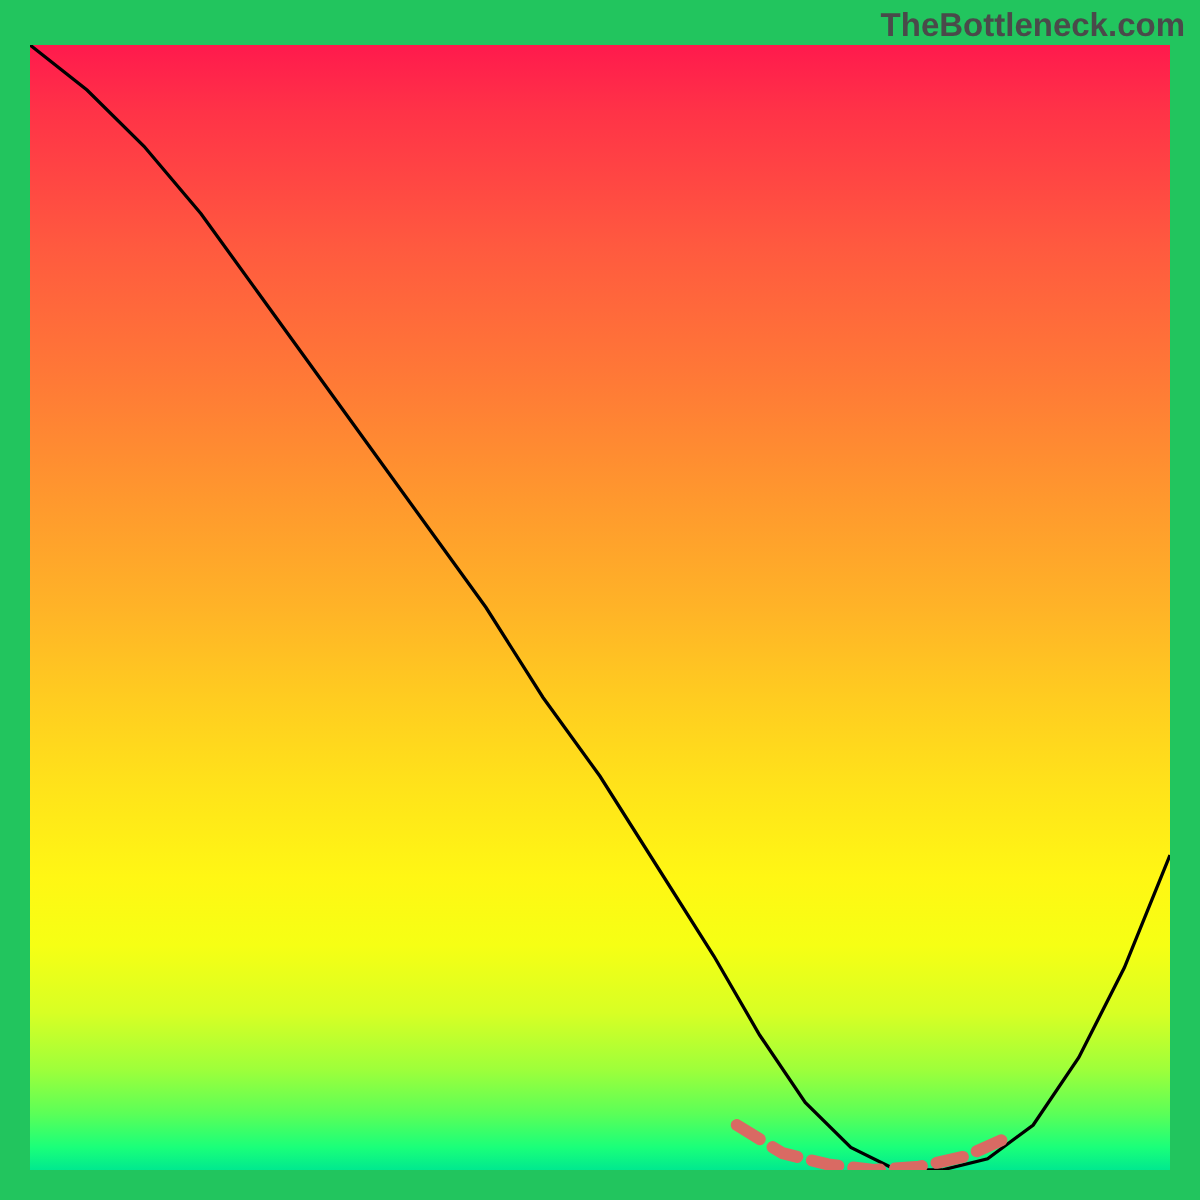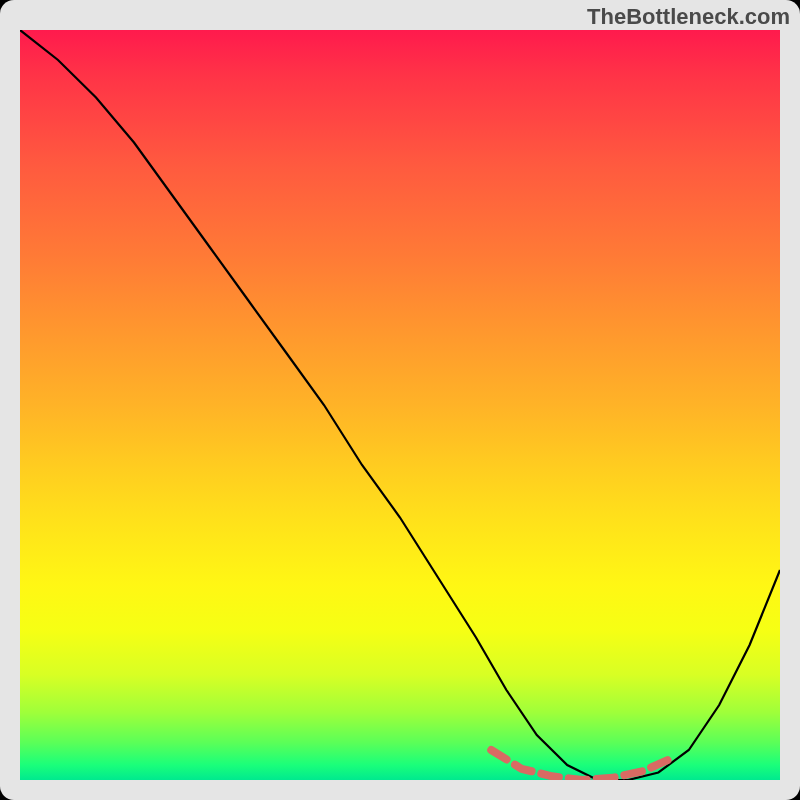--- a/index.html
+++ b/index.html
@@ -1,22 +1,21 @@
 <!DOCTYPE html>
 <html><head>
 <meta charset="utf-8">
 <style>
   * { margin: 0; padding: 0; box-sizing: border-box; }
   html, body { width: 800px; height: 800px; background: #000; overflow: hidden; }
   .canvas {
     position: relative;
     width: 800px;
     height: 800px;
-    background: #e5e5e5;
-    border-radius: 14px;
+    background: #22c55e;
   }
   .watermark {
     position: absolute;
     top: 4px;
     right: 10px;
     font-family: Arial, sans-serif;
     font-size: 22px;
     font-weight: bold;
     color: #4a4a4a;
     z-index: 20;

